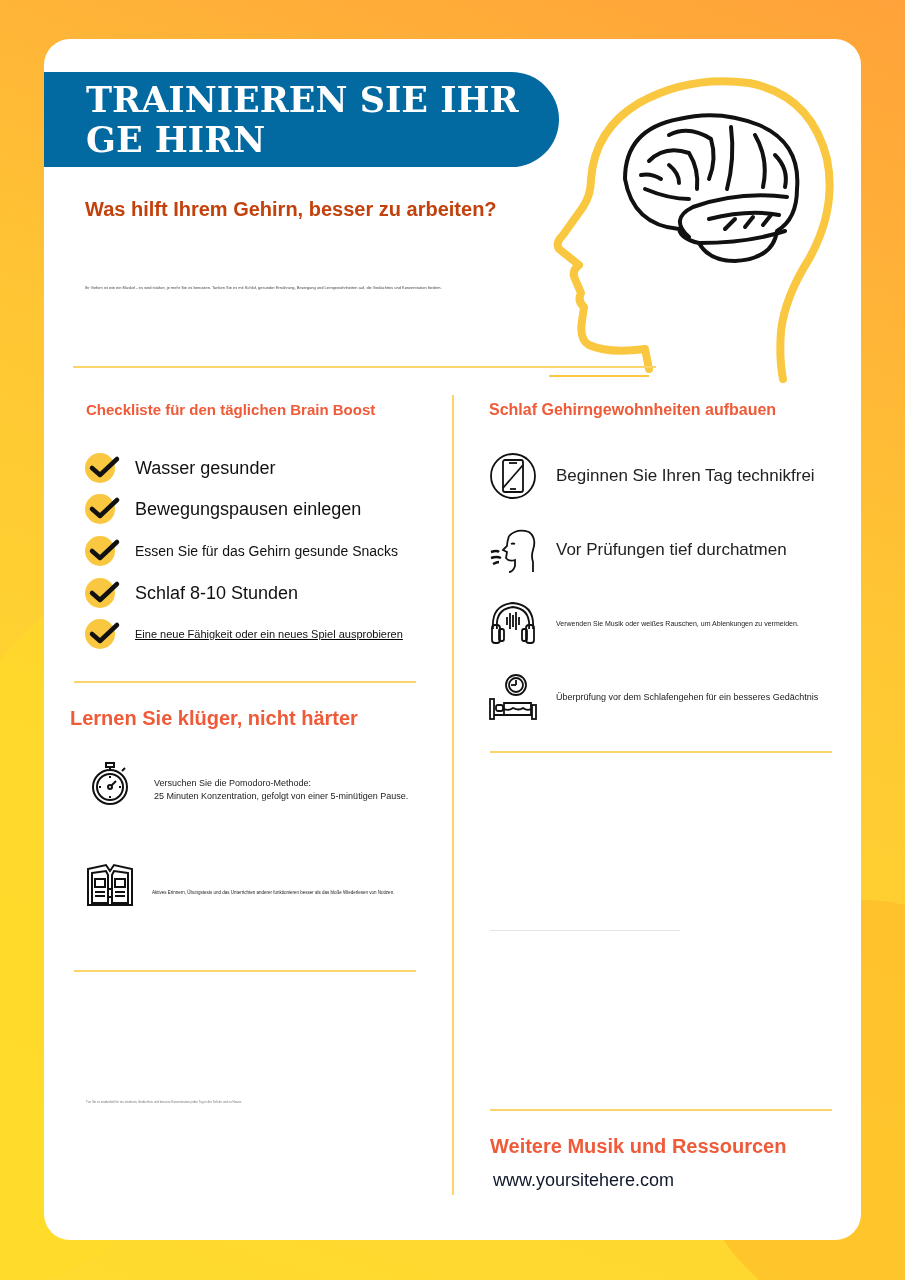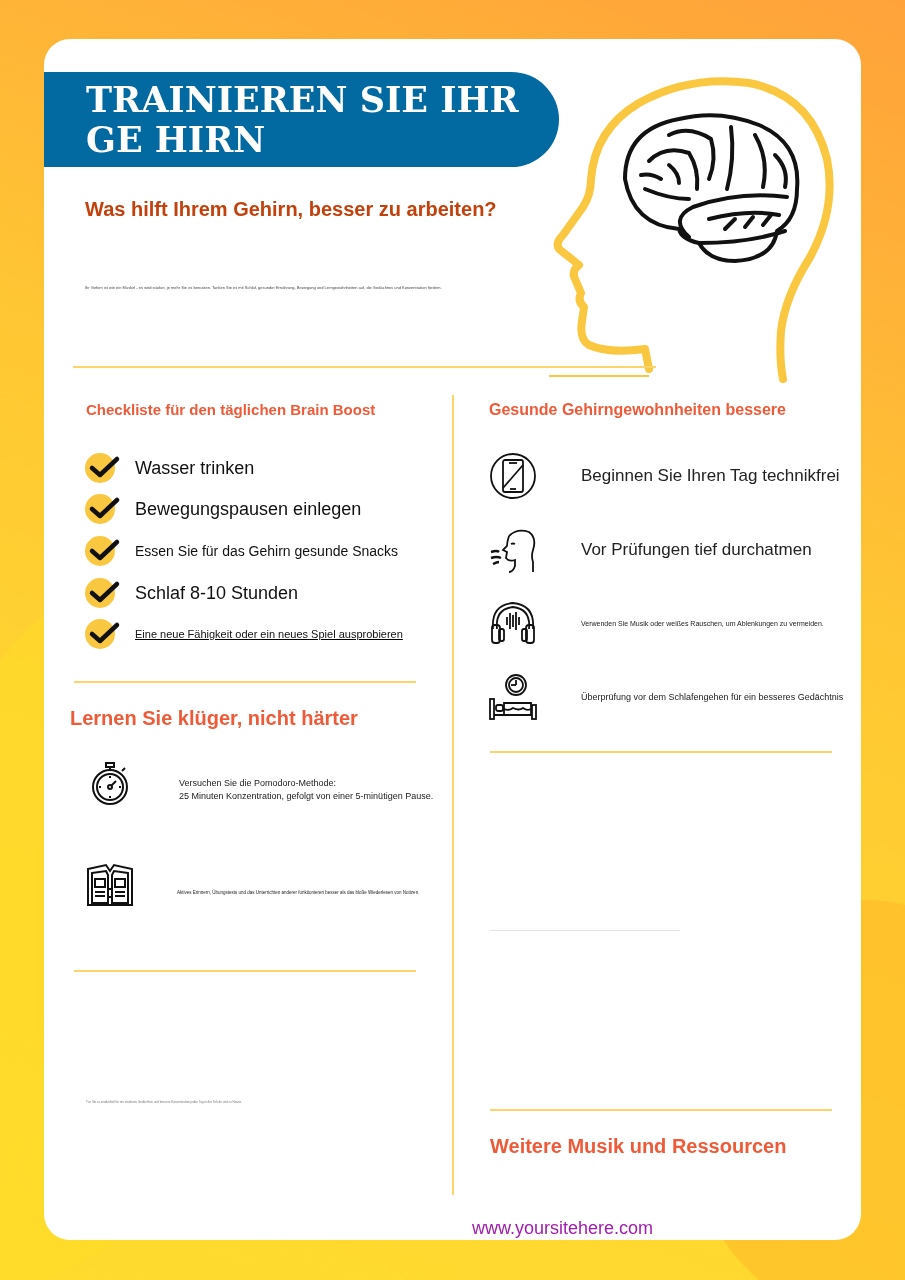--- a/index.html
+++ b/index.html
@@ -43,28 +43,28 @@
   .check-item { position: absolute; left: 41px; height: 30px; display: flex; align-items: center; }
   .check-circle {
     width: 30px; height: 30px; border-radius: 50%; background: #F9C840; position: relative; flex: none;
   }
   .check-circle svg { position: absolute; left: 2px; top: -2px; }
   .check-text { margin-left: 20px; color: #111; }
   .fs19 { font-size: 18px; }
   .fs15 { font-size: 14px; }
   .fs11 { font-size: 11px; }
 
-  .icon-row { position: absolute; display: flex; align-items: center; gap: 25px; }
+  .icon-row { position: absolute; display: flex; align-items: center; }
   .icon-box { width: 48px; height: 48px; flex: none; }
   .row-text { color: #222; }
   .t-xs { font-size: 7px; }
   .t-sm { font-size: 9px; line-height: 13px; }
   .t-lg { font-size: 17px; }
   .tiny-text { position: absolute; font-size: 3px; color: #777; white-space: nowrap; }
-  .url { position: absolute; left: 428px; top: 1131px; font-size: 18px; color: #a21caf; margin-top: 48px; }
+  .url { position: absolute; left: 449px; top: 1131px; font-size: 18px; color: #0f172a; }
 </style>
 </head>
 <body>
 
 <div class="bg-blob1"></div>
 <div class="bg-blob2"></div>
 
 <div class="card">
 
   <div class="banner">
@@ -100,21 +100,21 @@
   <div class="vr" style="left:408px; top:356px; height:800px;"></div>
 
   <div class="sec-title" style="left:42px; top:362px;">Checkliste für den täglichen Brain Boost</div>
 
   <div class="check-item" style="top:414px;">
     <div class="check-circle">
       <svg width="34" height="30" viewBox="0 0 34 30">
           <path d="M5 17 L13 24 L30 8" fill="none" stroke="#111" stroke-width="4.5" stroke-linecap="round" stroke-linejoin="round"></path>
         </svg>
     </div>
-    <span class="check-text fs19">Wasser trinken</span>
+    <span class="check-text fs19">Wasser gesunder</span>
   </div>
   <div class="check-item" style="top:455px;">
     <div class="check-circle">
       <svg width="34" height="30" viewBox="0 0 34 30">
           <path d="M5 17 L13 24 L30 8" fill="none" stroke="#111" stroke-width="4.5" stroke-linecap="round" stroke-linejoin="round"></path>
         </svg>
     </div>
     <span class="check-text fs19">Bewegungspausen einlegen</span>
   </div>
   <div class="check-item" style="top:497px;">
@@ -180,21 +180,21 @@
       <line x1="22" y1="28" x2="26" y2="28"></line>
         <line x1="22" y1="36" x2="26" y2="36"></line>
     </svg>
     <div class="row-text" style="margin-left:18px; margin-top:14px; font-size:4.5px; white-space:nowrap;">Aktives Erinnern, Übungstests und das Unterrichten anderer funktionieren besser als das bloße Wiederlesen von Notizen.</div>
   </div>
 
   <div class="hr" style="left:30px; top:931px; width:342px;"></div>
 
   <div class="tiny-text" style="left:42px; top:1061px;">Tun Sie es wiederholt für ein stärkeres Gedächtnis und bessere Konzentration jeden Tag in der Schule und zu Hause.</div>
 
-  <div class="sec-title" style="left:445px; top:362px; font-size:16px;">Gesunde Gehirngewohnheiten bessere</div>
+  <div class="sec-title" style="left:445px; top:362px; font-size:16px;">Schlaf Gehirngewohnheiten aufbauen</div>
 
   <div class="icon-row" style="left:445px; top:413px;">
     <svg class="icon-box" viewBox="0 0 48 48" fill="none" stroke="#111" stroke-width="1.8">
       <circle cx="24" cy="24" r="22"></circle>
       <rect x="14" y="8" width="20" height="32" rx="2"></rect>
       <line x1="20" y1="11" x2="28" y2="11"></line>
         <line x1="21" y1="37" x2="27" y2="37"></line>
       <line x1="14" y1="36" x2="34" y2="13"></line>
     </svg>
     <span class="row-text t-lg" style="margin-left:19px;">Beginnen Sie Ihren Tag technikfrei</span>

